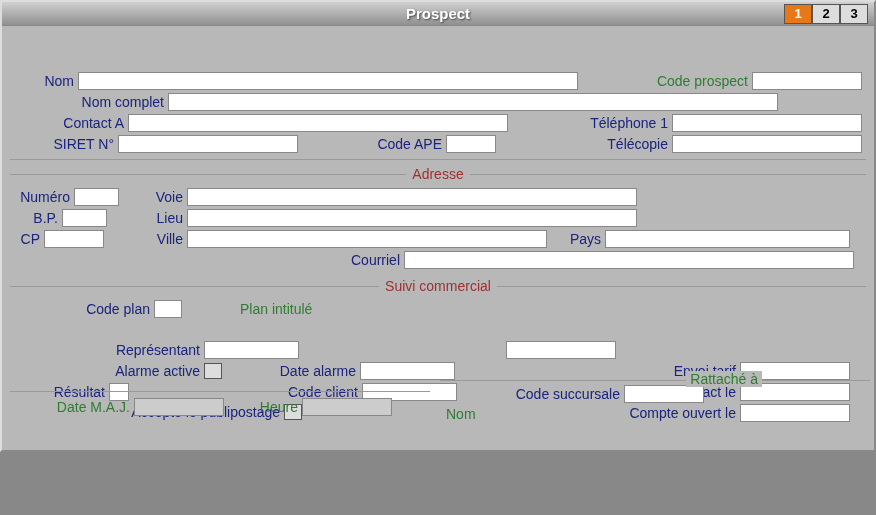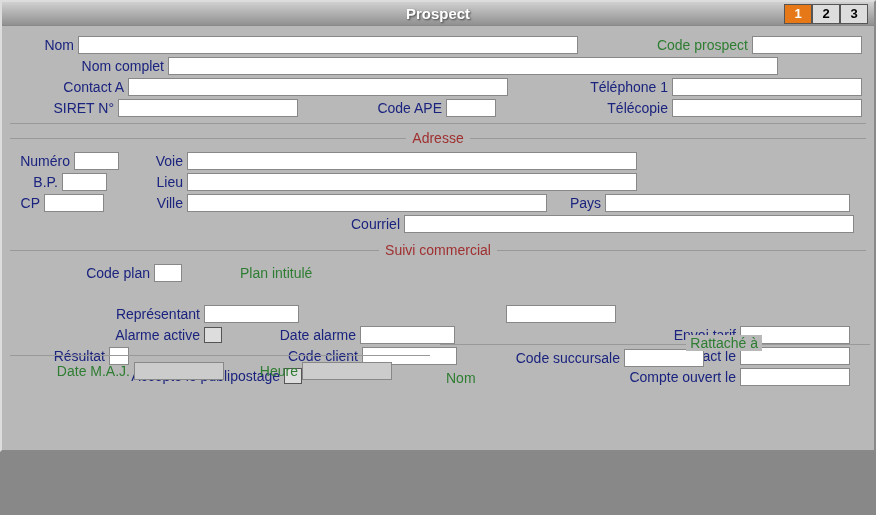--- a/index.html
+++ b/index.html
@@ -45,20 +45,21 @@
     line-height: 18px;
     cursor: pointer;
   }
   .tab-btn.active {
     background: #e67817;
     color: #fff;
   }
   .body-area {
     position: relative;
     padding: 4px 8px 4px 8px;
+    margin-top: 36px;
   }
 
   .lbl { color: #1a237e; text-align: right; display:inline-block; white-space:nowrap;}
   .lbl-green { color: #2e7d32; text-align: right; display:inline-block; white-space:nowrap;}
   input.fld {
     background: #fff;
     border: 1px solid #888;
     height: 18px;
     font-size: 13px;
     padding: 0 2px;

